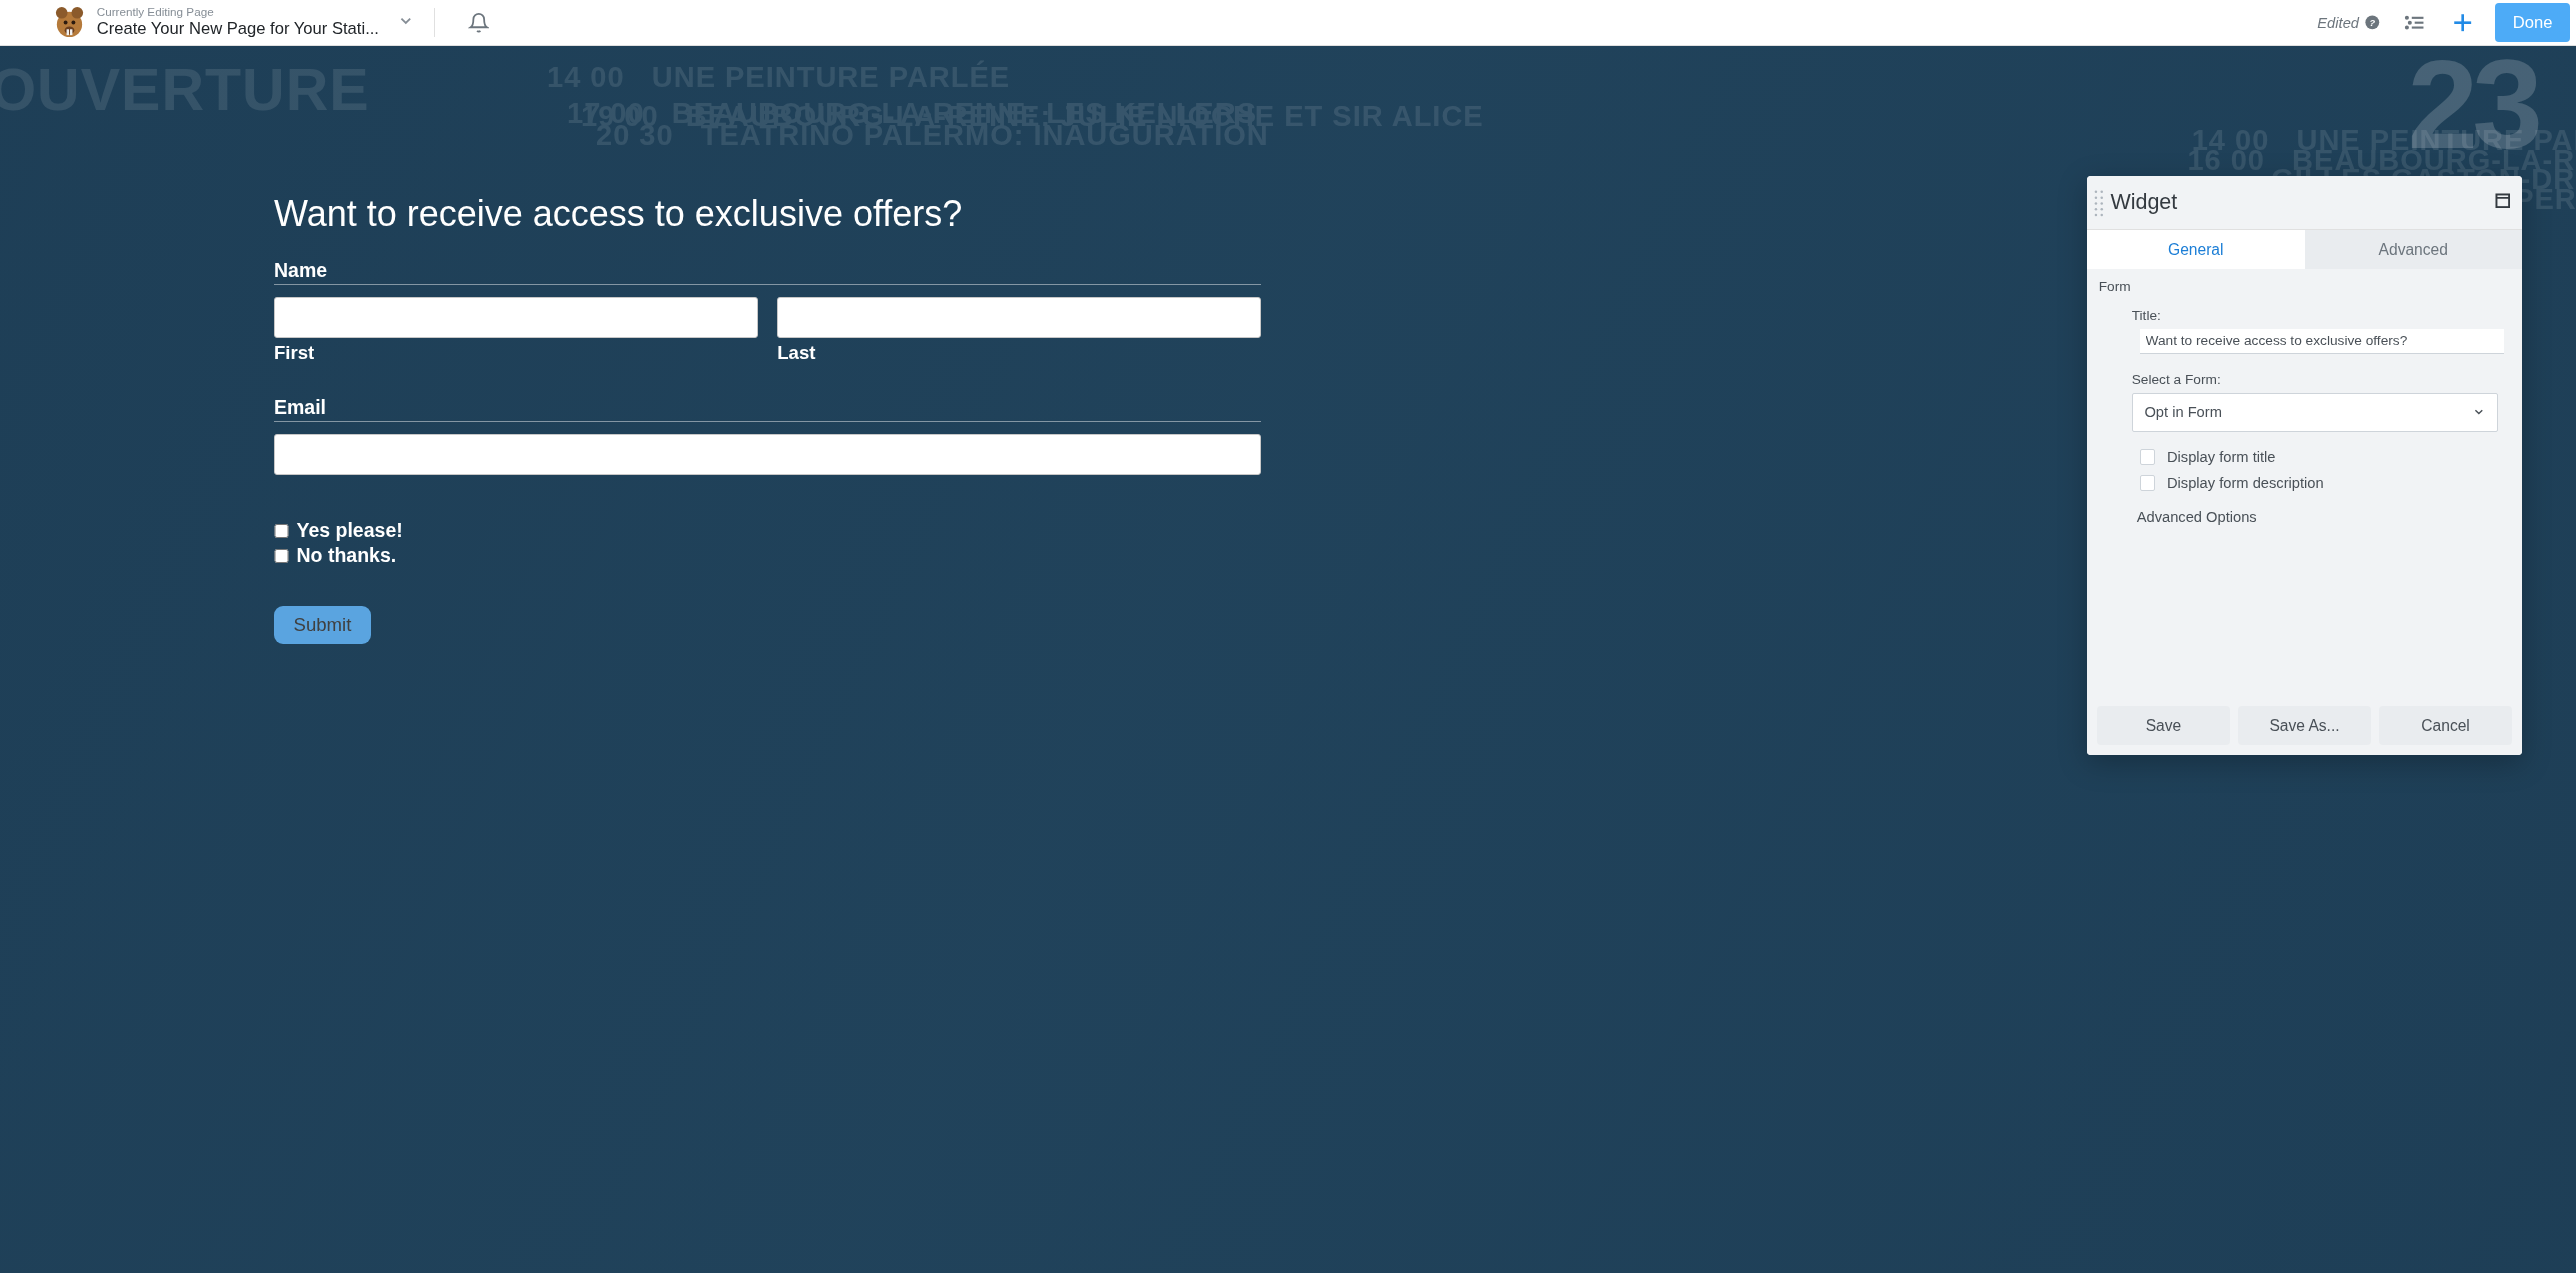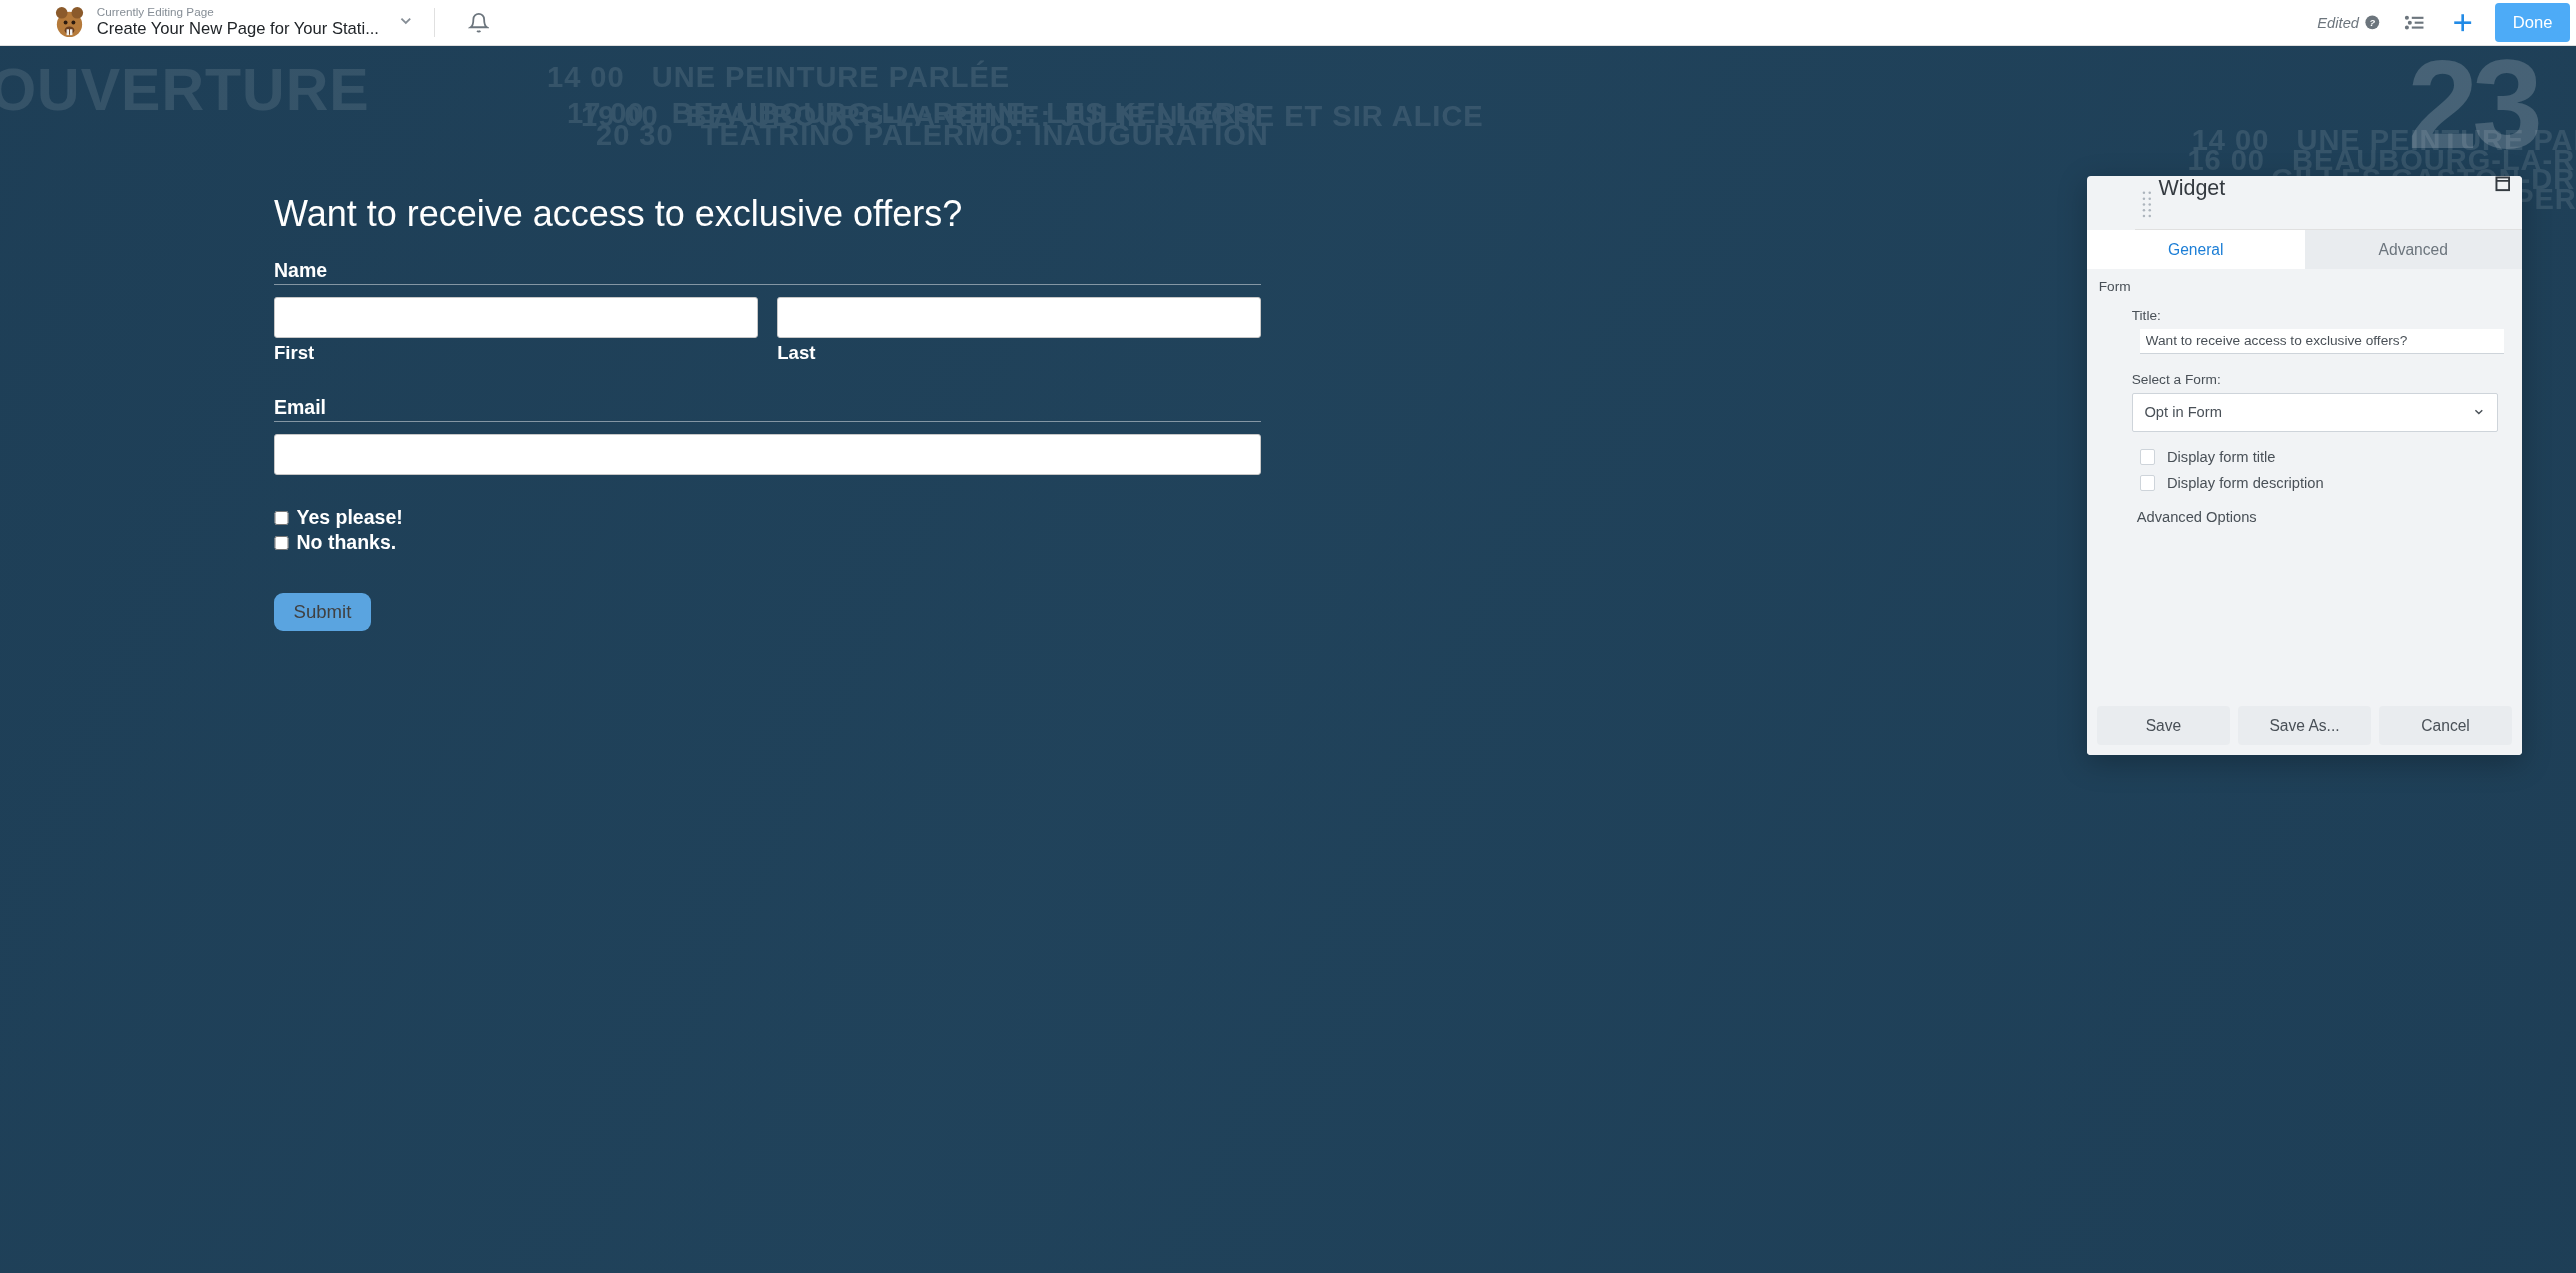--- a/index.html
+++ b/index.html
@@ -25,28 +25,28 @@
 .hero-text-bg { position:absolute; inset:0; opacity:0.10; color:#fff; font-size:29px; font-weight:700; letter-spacing:1px; line-height:1.5; padding:0;}
 .hero-text-bg > div { position:absolute; white-space:nowrap; }
 .form-wrap { position: absolute; left: 274px; top: 147px; width: 987px; color: #fff; }
 .form-title { font-size: 36px; font-weight: 400; margin-bottom: 24.4px; }
 .form-label { font-size: 19.5px; font-weight: 700; border-bottom: 1px solid rgba(255,255,255,0.45); padding-bottom: 2px; }
 .form-row { display: flex; gap: 19.5px; margin: 11.7px 0 4.9px 0; }
 .form-col { flex: 1; }
 .form-input { width: 100%; height: 41px; border: 1px solid #c7c7c7; border-radius: 2.9px; background: #fff; padding: 0 9.8px; font-size: 14.7px; }
 .sublabel { font-size: 18.6px; font-weight: 700; margin-top: 3.9px; }
 .section-gap { height: 27px; }
-.check-row { display: flex; align-items: center; gap: 7.8px; margin-top: 0; }
+.check-row { display: flex; align-items: center; gap: 7.8px; margin-top: 13px; }
 .check-row input[type=checkbox] { width: 14.7px; height: 14.7px; }
 .check-row label { font-size: 19.5px; font-weight: 700; }
 .submit-btn { background: #5aa4e0; color: #404040; border: none; border-radius: 9px; font-size: 18.6px; padding: 7.8px 19.5px; margin-top: 39px; cursor: pointer; }
 
 
 .widget-panel { position: absolute; top: 176px; right: 54px; width: 435px; height: 579px; background: #f1f3f5; border-radius: 3.9px; box-shadow: 0 7.8px 29px rgba(0,0,0,0.25); display: flex; flex-direction: column; overflow: hidden; }
-.widget-header { display: flex; align-items: flex-start; height: 54px; padding: 0 11.7px 0 0; background: #f1f3f5; border-bottom: 1px solid #e0e0e0; margin-left: 48px; }
+.widget-header { display: flex; align-items: center; height: 54px; padding: 0 11.7px 0 0; background: #f1f3f5; border-bottom: 1px solid #e0e0e0; }
 .drag-grip { width: 23.4px; height: 54px; display: flex; align-items: center; justify-content: center; color: #adb5bd; cursor: move; }
 .widget-title { font-size: 21.5px; color: #343a40; font-weight: 400; flex: 1; }
 .maximize-icon { color: #343a40; cursor: pointer; }
 .tabs { display: flex; }
 .tab { flex: 1; text-align: center; padding: 10.7px 0; font-size: 15.6px; cursor: pointer; }
 .tab.active { background: #fff; color: #1c7ed6; }
 .tab.inactive { background: #e9ecef; color: #6c757d; }
 .panel-body { flex: 1; background: #f1f3f5; padding: 9.8px 11.7px; }
 .section-label { font-size: 13.7px; color: #495057; margin-bottom: 13.7px; }
 .field-label { font-size: 13.7px; color: #495057; margin-left: 33px; margin-bottom: 5.9px; }

